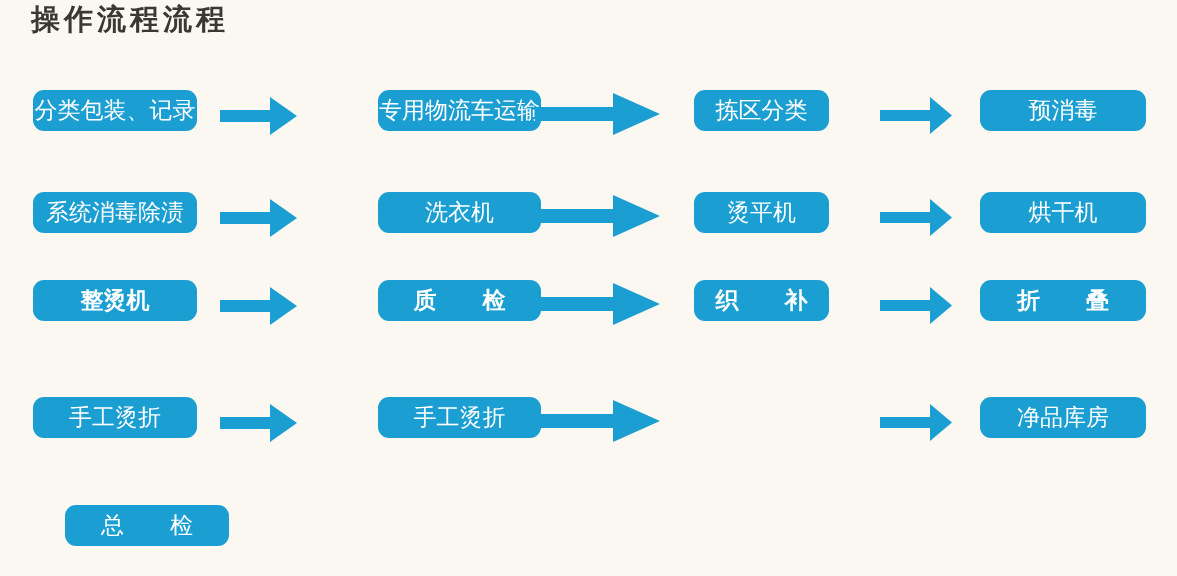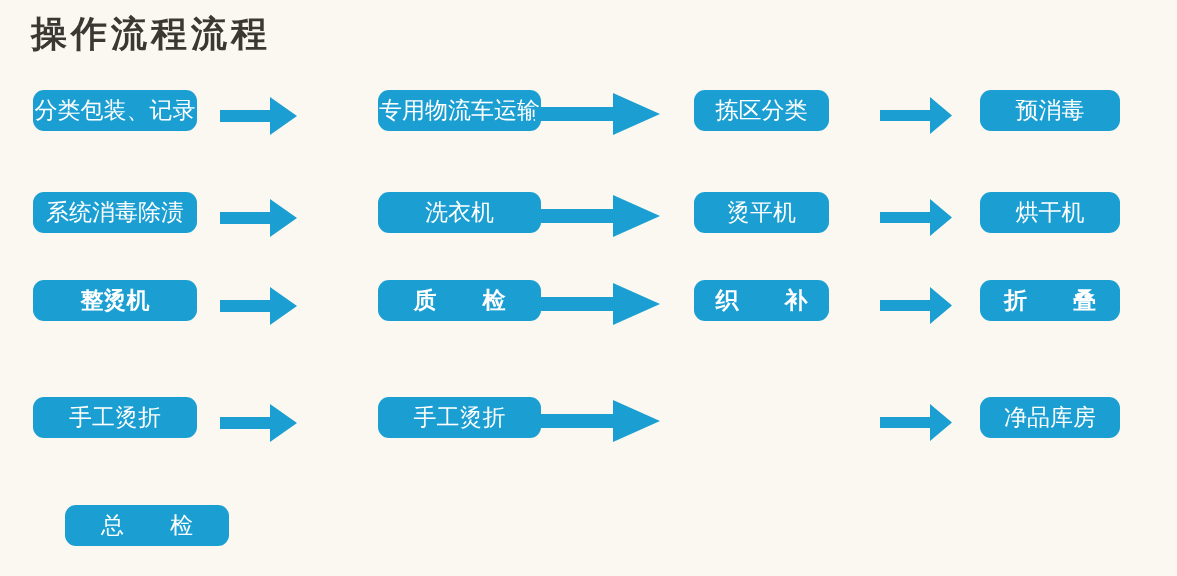--- a/index.html
+++ b/index.html
@@ -10,23 +10,23 @@
   .canvas {
     position: relative;
     width: 1177px;
     height: 576px;
     background: var(--background, #FAF8F1);
     overflow: hidden;
   }
   .title {
     position: absolute;
     left: 31px;
-    top: 10px;
+    top: 0;
     margin: 0;
-    font-size: 36px;
+    font-size: 29px;
     font-weight: bold;
     letter-spacing: 4px;
     color: var(--title-text, #3B3833);
   }
   .row {
     position: absolute;
     left: 0;
     width: 1177px;
     height: 41px;
   }
@@ -44,21 +44,21 @@
     color: var(--node-text, #FFFFFF);
     border-radius: 11px;
     text-align: center;
     font-size: 23px;
     white-space: pre;
     overflow: hidden;
   }
   .c1 { left: 33px;  width: 164px; }
   .c2 { left: 334px; width: 163px; margin-left: 44px; }
   .c3 { left: 694px; width: 135px; }
-  .c4 { left: 980px; width: 140px; }
+  .c4 { left: 980px; width: 166px; }
   .arrow {
     position: absolute;
     color: var(--arrow-fill, #1B9FD2);
   }
   .a-med   { left: 220px; top: 7px; }
   .a-long  { left: 535px; top: 3px; }
   .a-short { left: 880px; top: 7px; }
   .arrow svg { display: block; }
 </style>
 </head>

